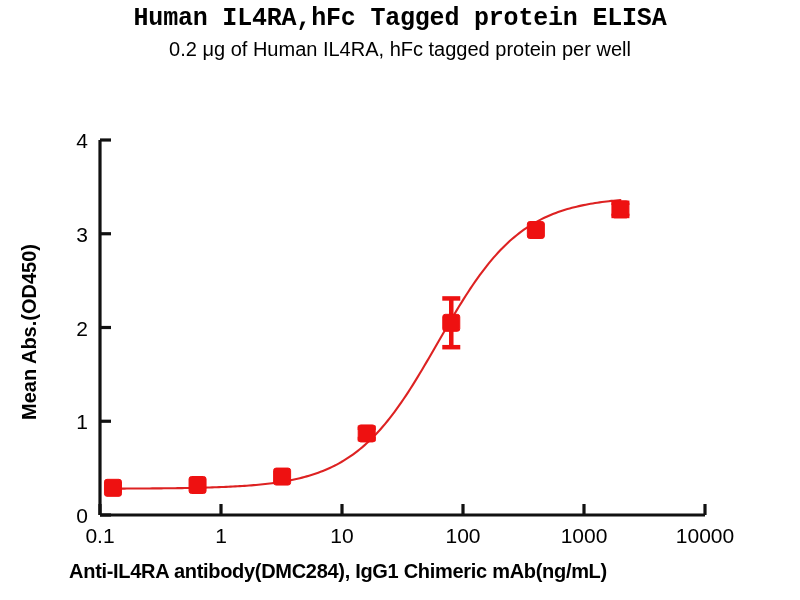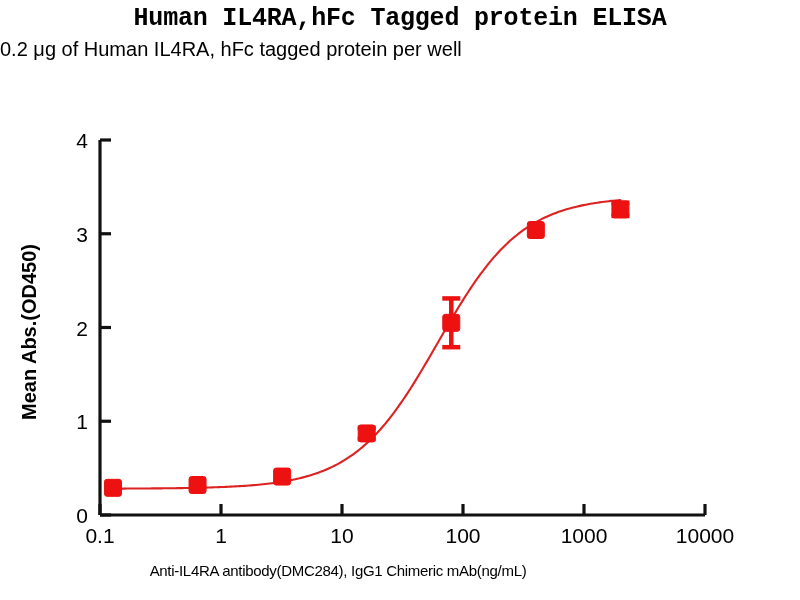--- a/index.html
+++ b/index.html
@@ -32,33 +32,34 @@
     letter-spacing: -0.2px;
     line-height: 30px;
     white-space: nowrap;
     font-family: Liberation Mono, monospace;
   }
   .subtitle {
     position: absolute;
     left: 0;
     top: 36px;
     width: 800px;
+    text-align: center;
     font-size: 20px;
     font-weight: normal;
     line-height: 26px;
     white-space: nowrap;
   }
   .xlabel {
     position: absolute;
     left: 0;
     top: 558px;
     width: 676px;
     text-align: center;
-    font-size: 15px;
-    font-weight: normal;
+    font-size: 20px;
+    font-weight: bold;
     letter-spacing: -0.3px;
     line-height: 26px;
     white-space: nowrap;
   }
   .ylabel {
     position: absolute;
     left: -131px;
     top: 320px;
     width: 320px;
     text-align: center;

